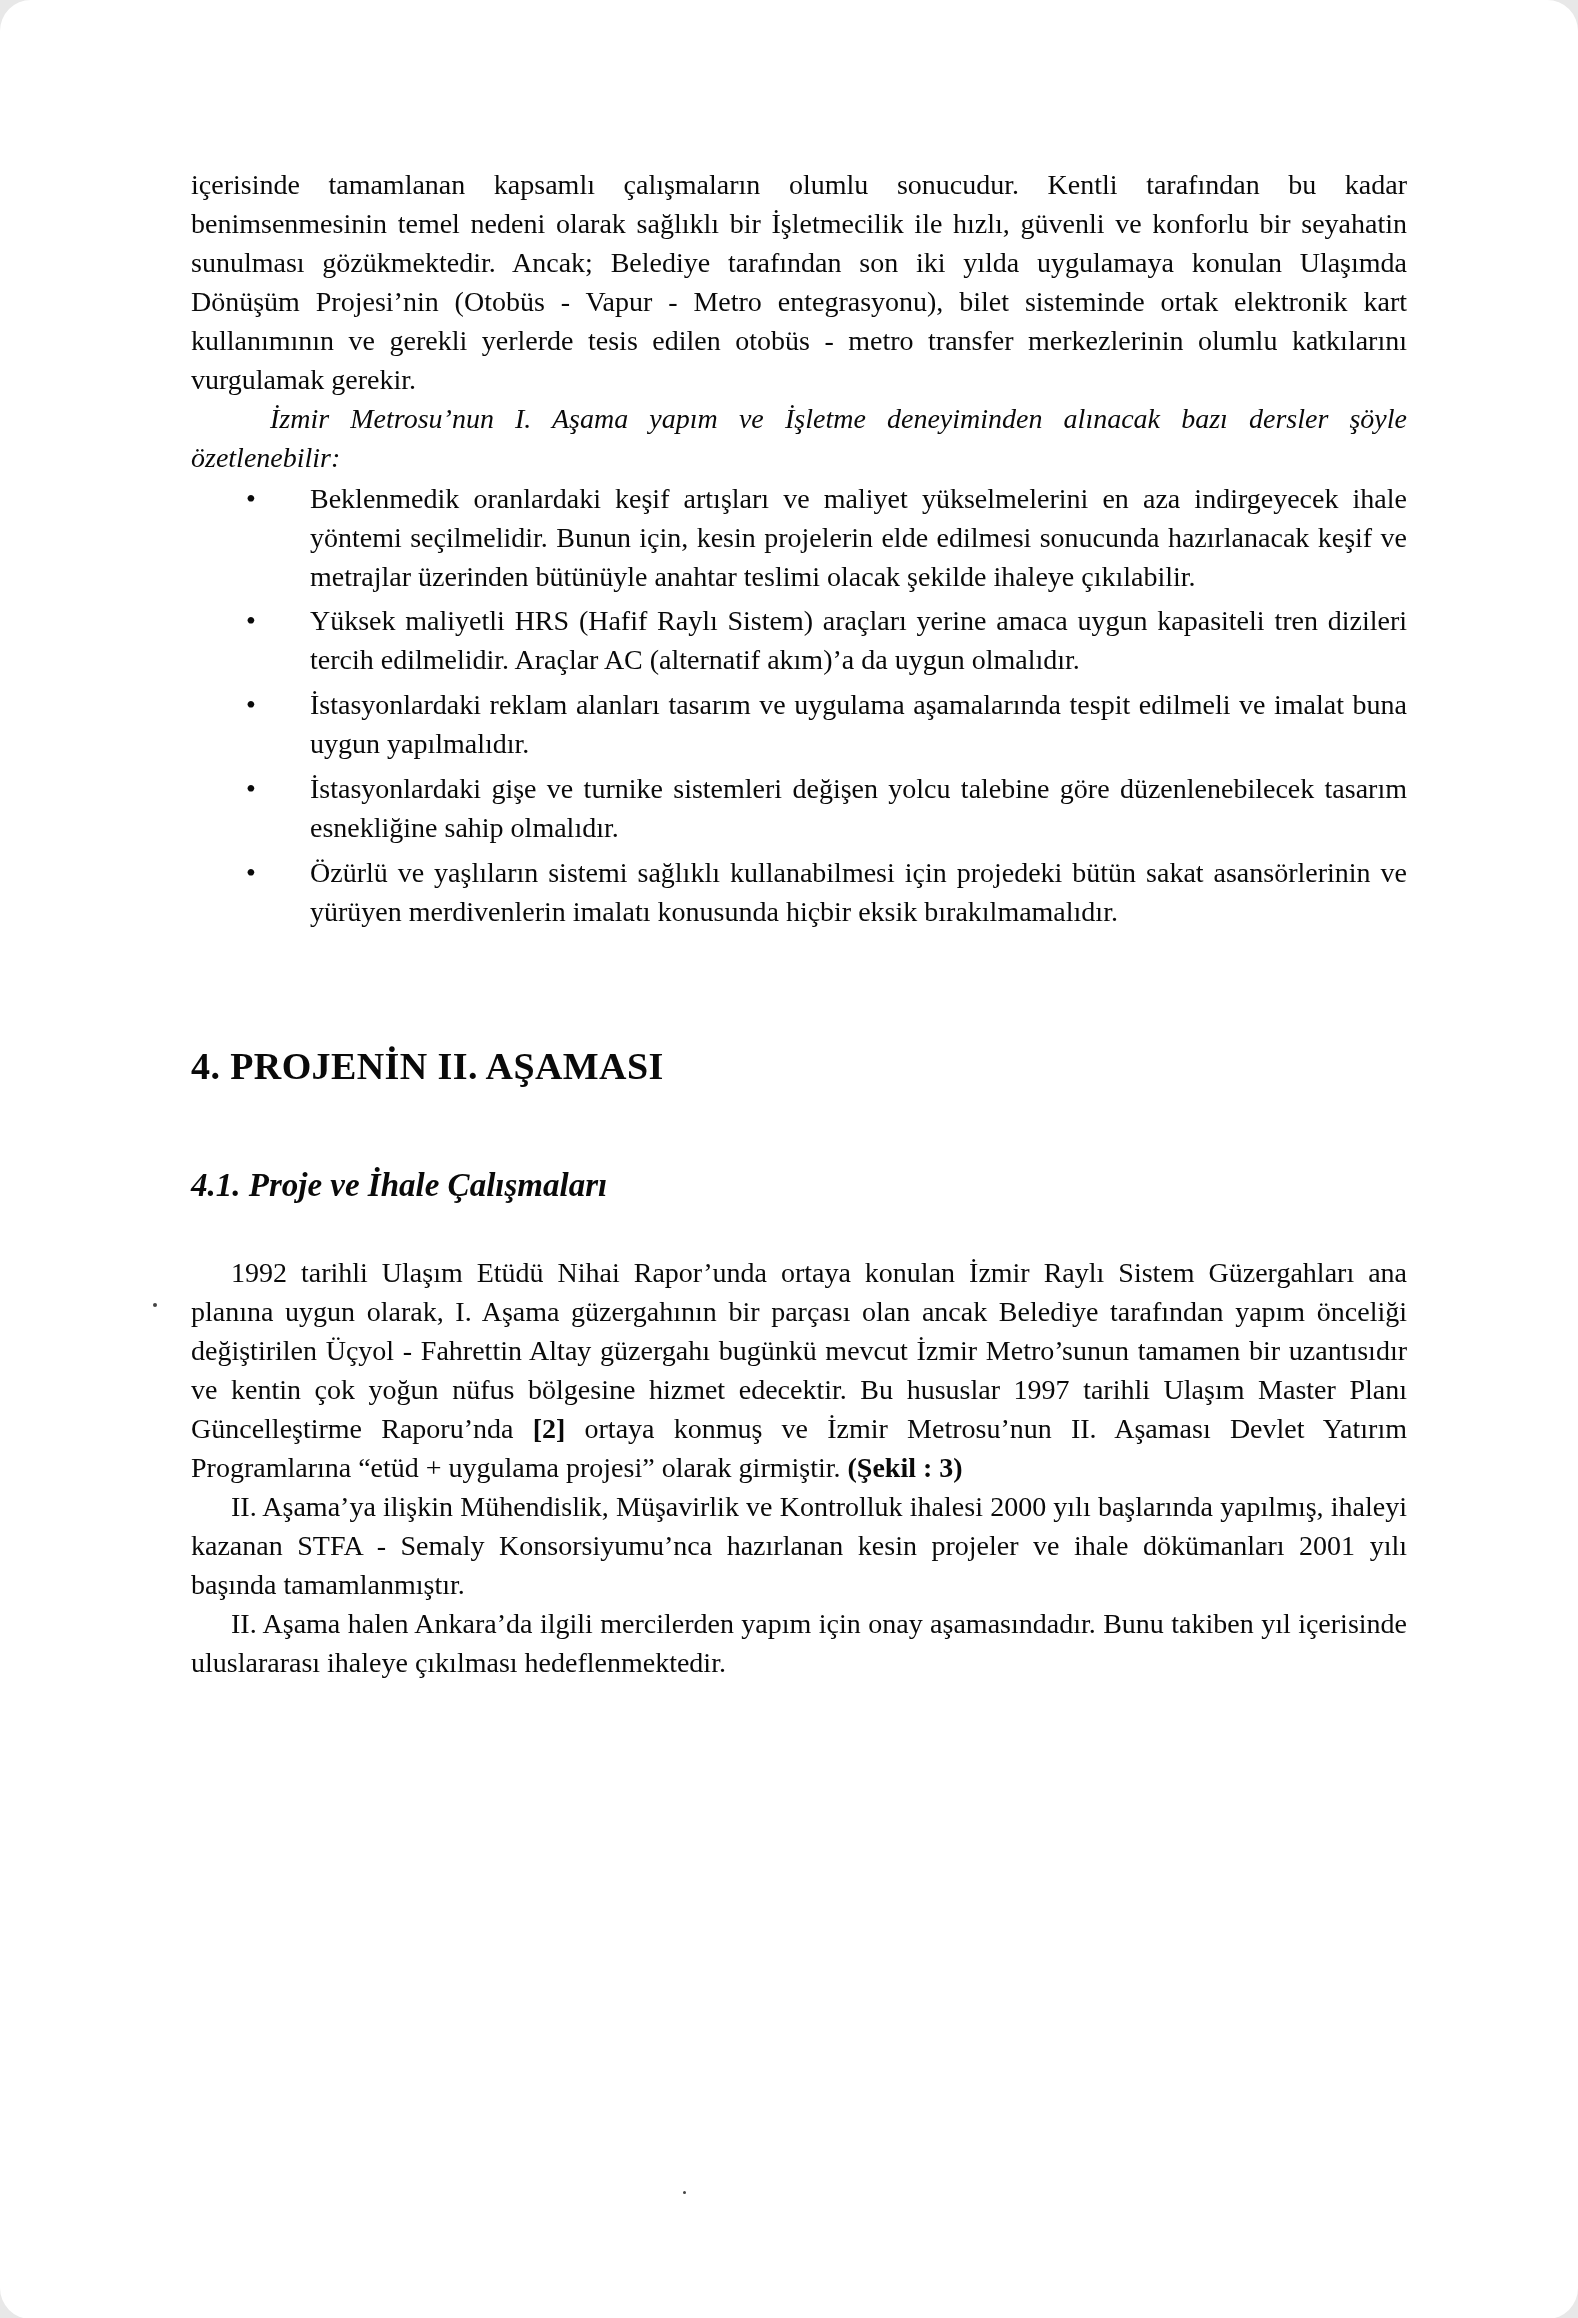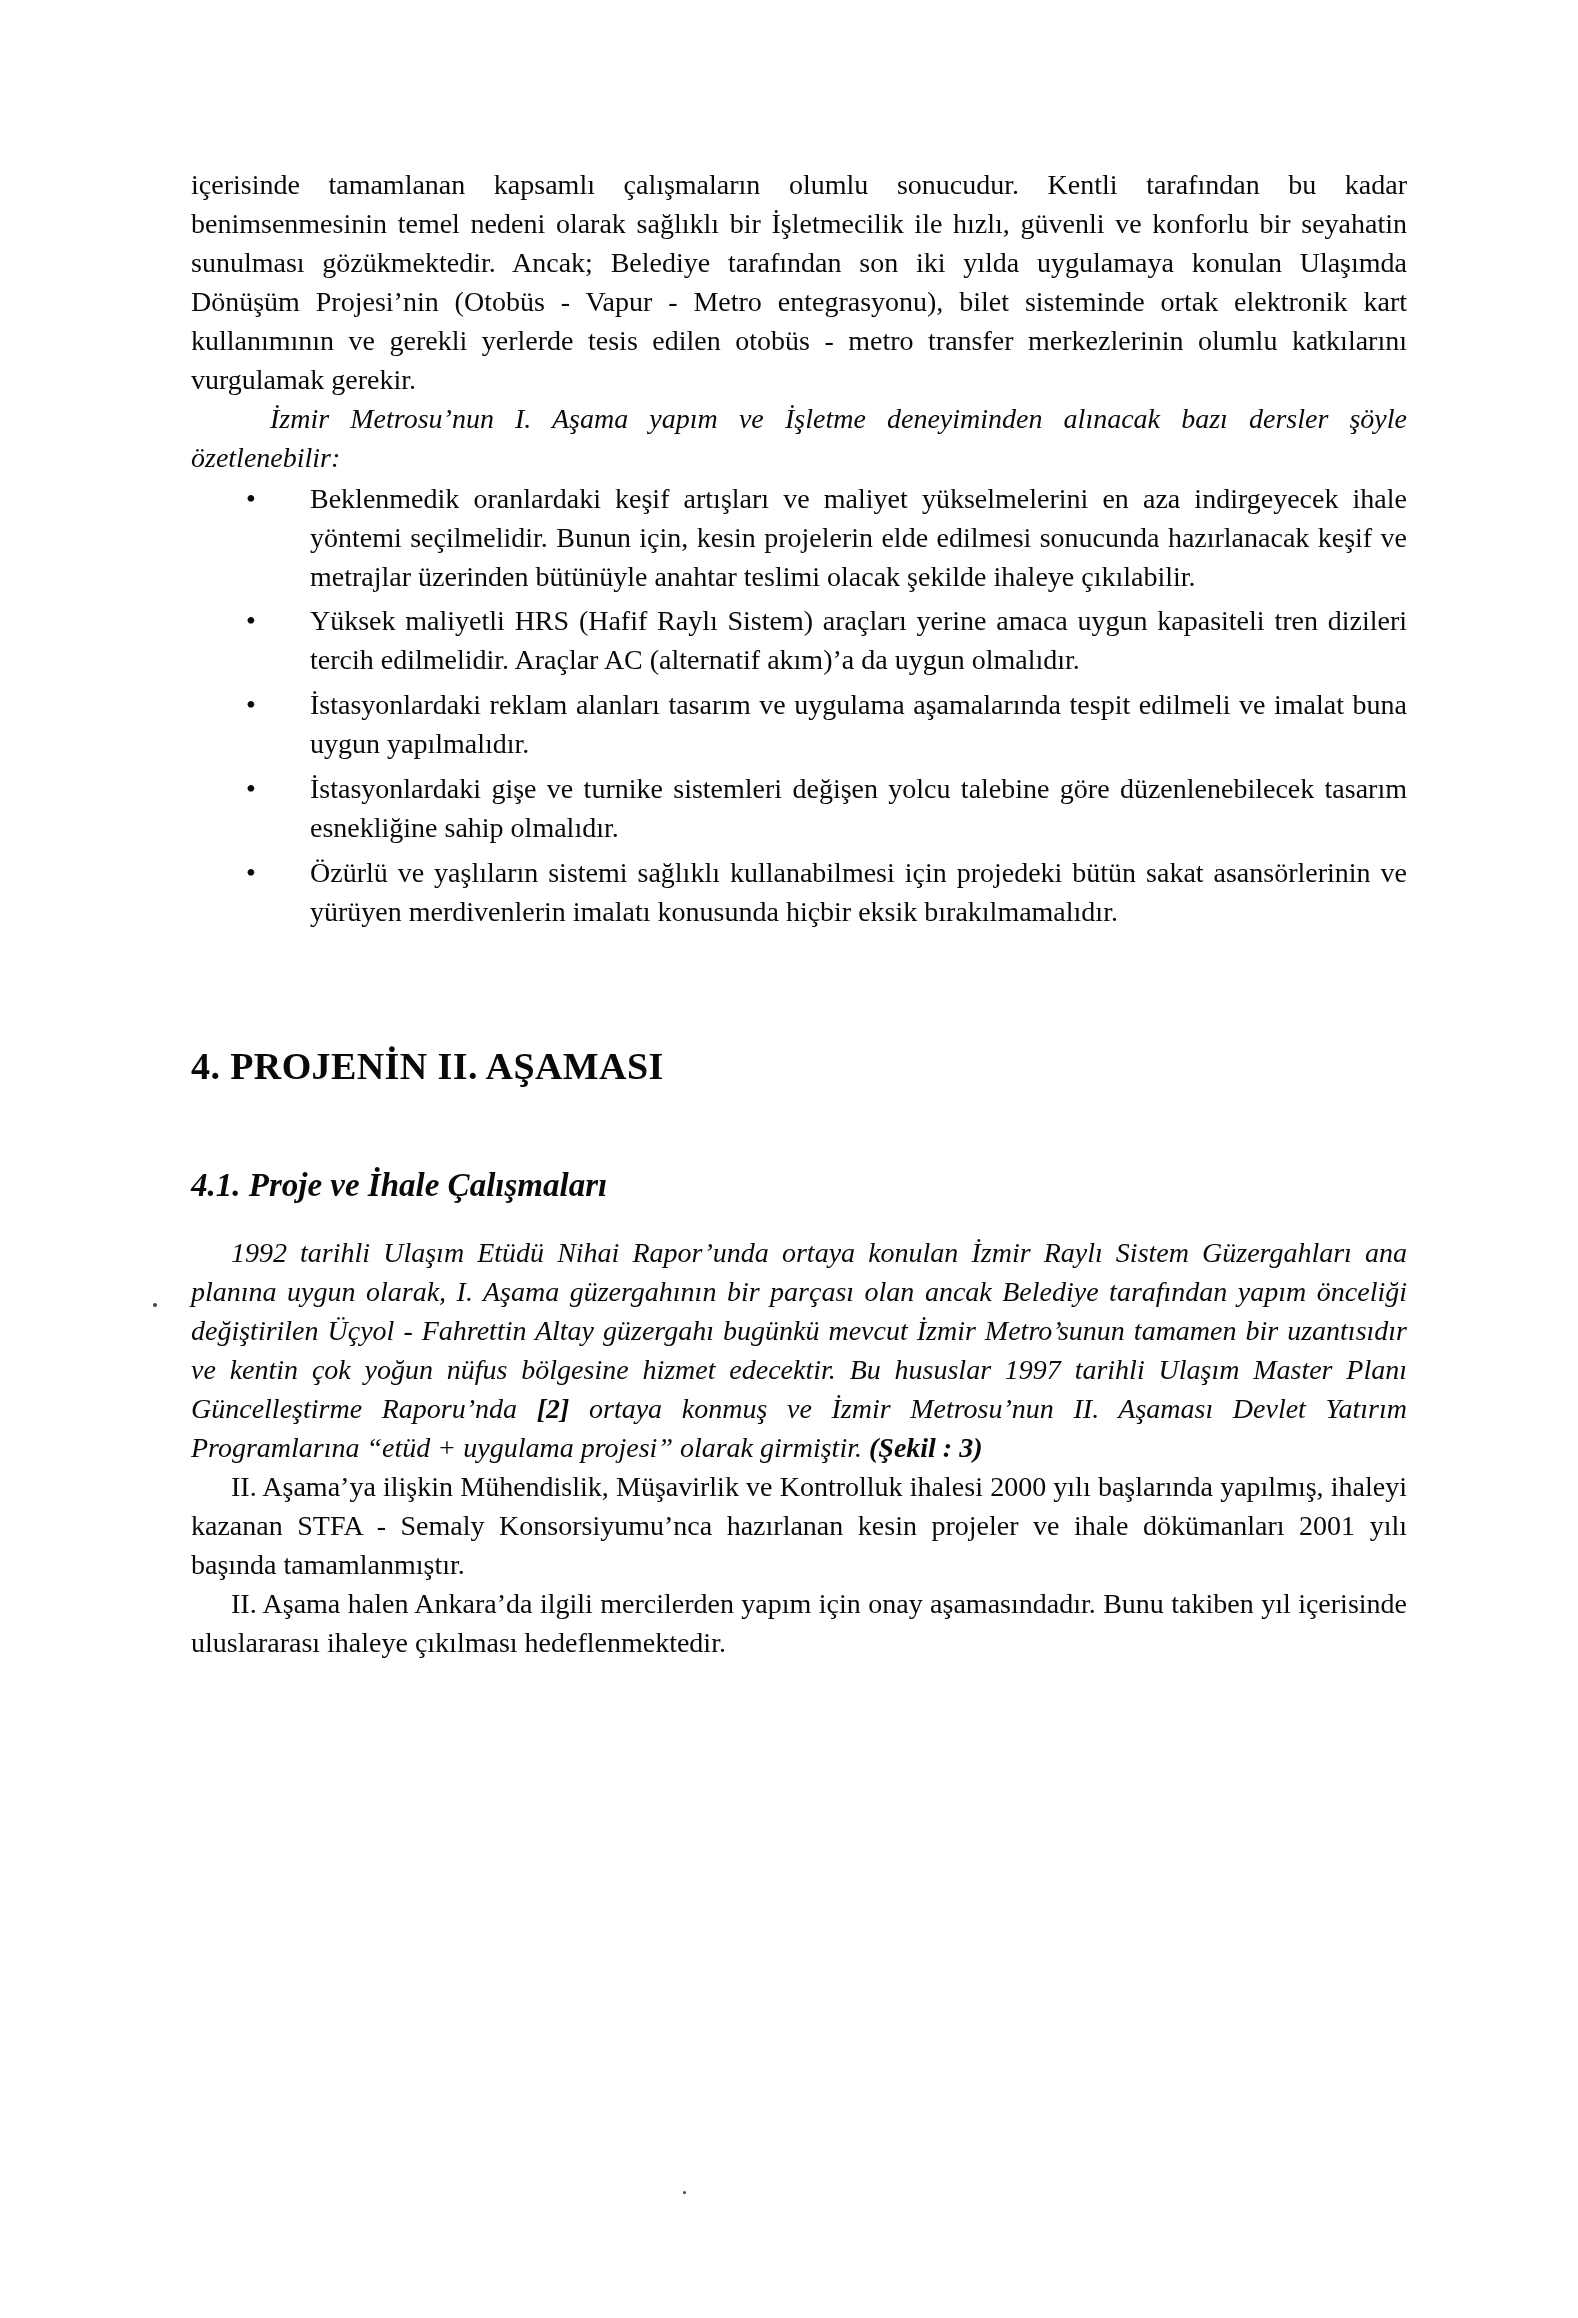--- a/index.html
+++ b/index.html
@@ -4,20 +4,21 @@
 <style>
   html,body{margin:0;padding:0;background:#e8e8e8;}
   .page{
     position:relative;
     width:1578px;
     height:2319px;
     background:#ffffff;
     font-family:"Liberation Serif", serif;
     color:#0a0a0a;
     overflow:hidden;
+    border-radius:31px;
   }
   .textblock{
     position:absolute;
     left:191px;
     top:165px;
     width:1216px;
   }
   .body-text{
     font-size:28px;
     line-height:39px;
@@ -58,21 +59,21 @@
     margin:114px 0 0 0;
     letter-spacing:0.4px;
   }
   .subsection-heading{
     font-size:33px;
     line-height:40px;
     font-weight:bold;
     font-style:italic;
     margin:77px 0 1px 0;
   }
-  .para-1992{ margin-top:28px;font-style:italic; }
+  .para-1992{ margin-top:48px; }
   .bold{ font-weight:bold; }
   .page-number{
     position:absolute;
     left:191px;
     width:1216px;
     top:2179px;
     text-align:center;
     font-size:30px;
   }
   .scan-dot{

